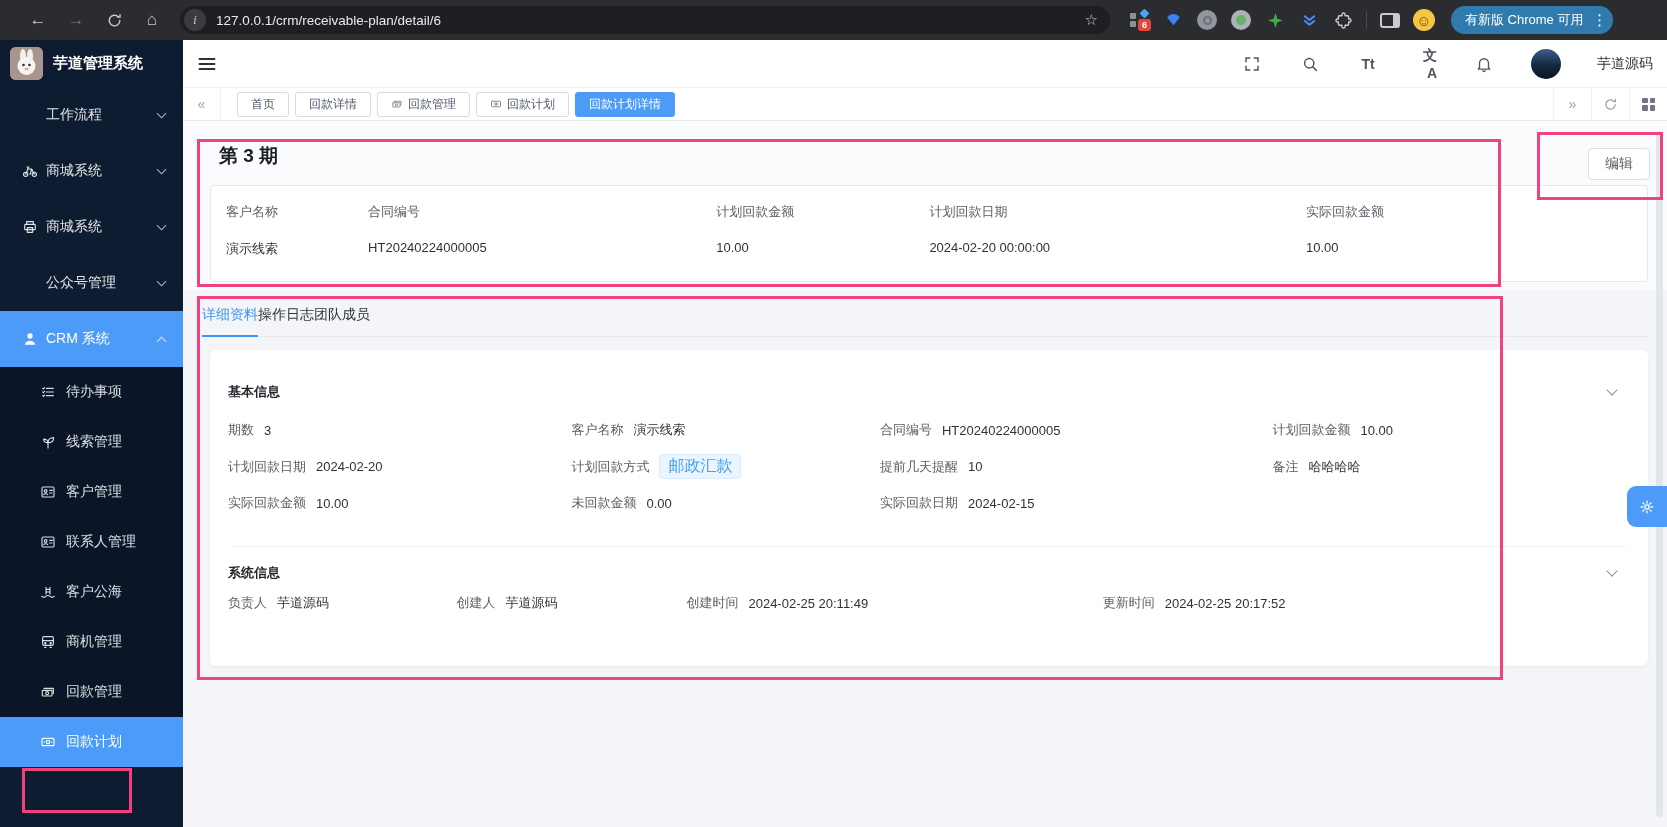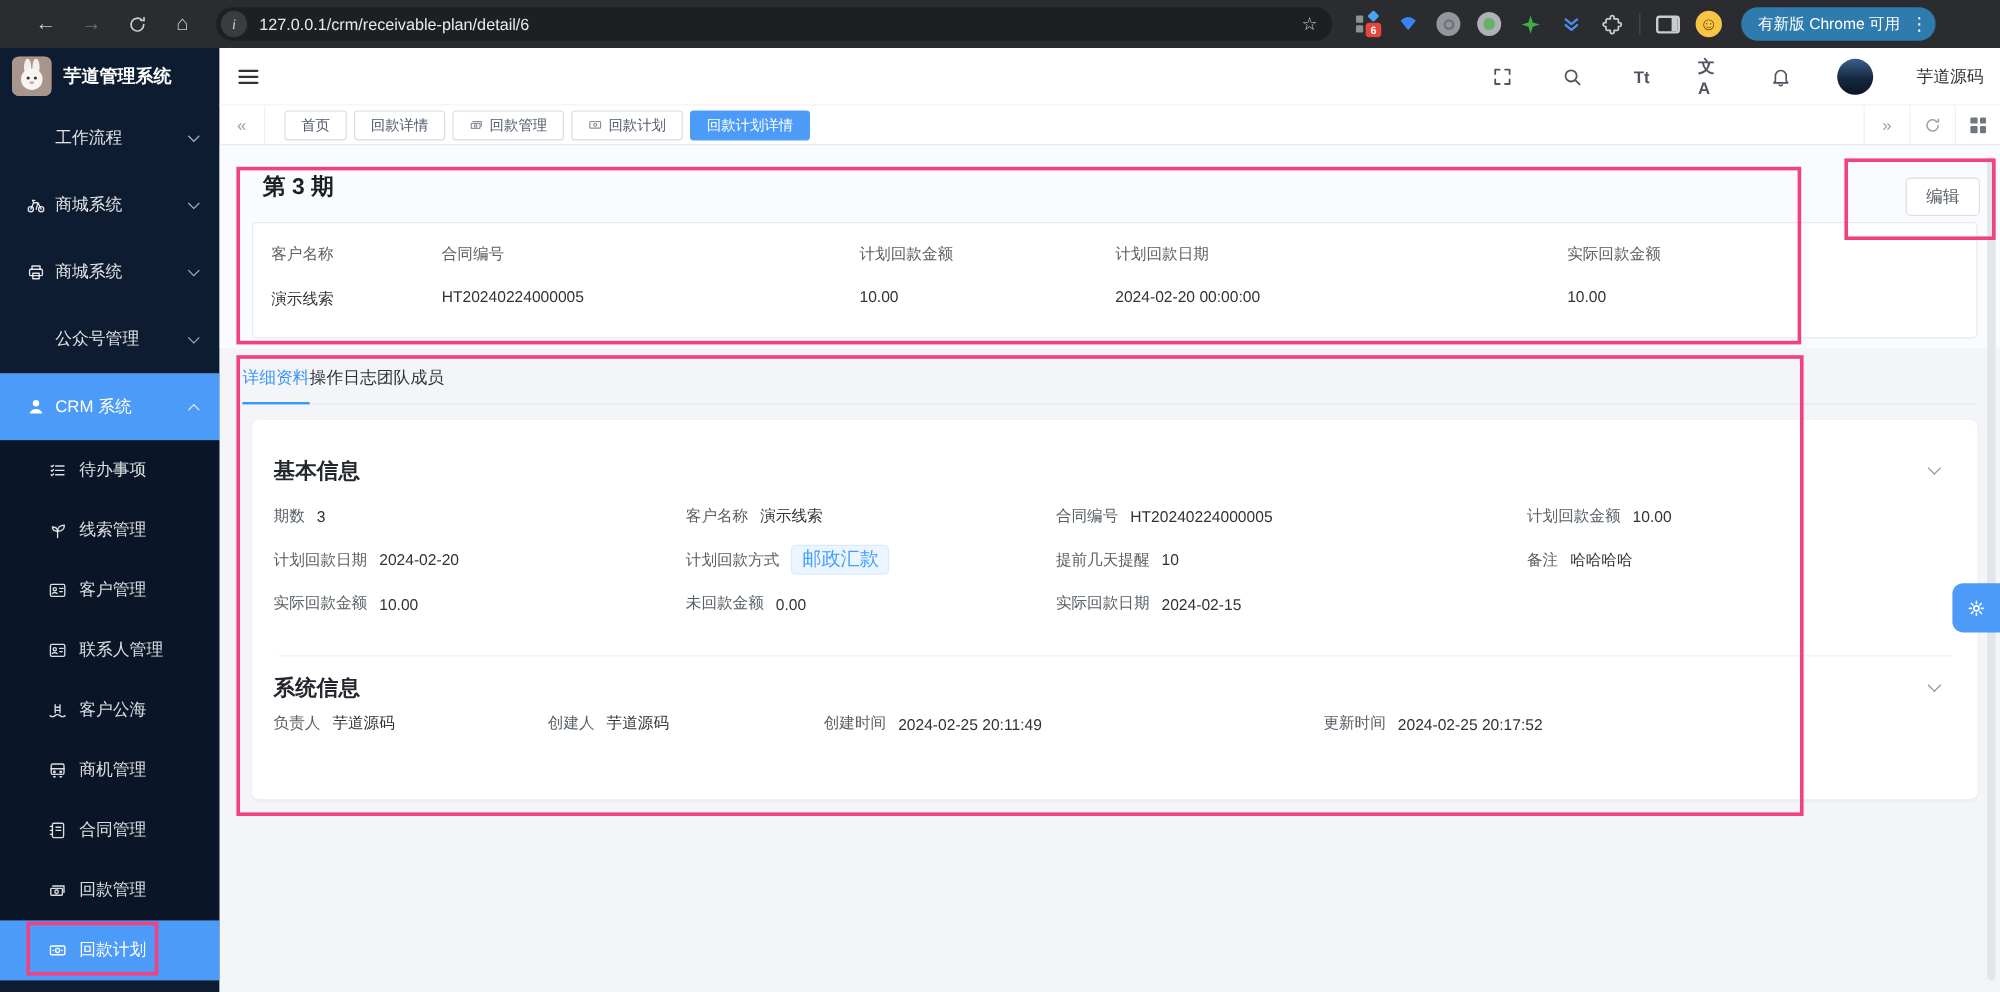--- a/index.html
+++ b/index.html
@@ -51,21 +51,21 @@
   .submenu { background:#0a1628; }
   .menu-sub { height:50px; display:flex; align-items:center; padding-left:40px; gap:10px; cursor:pointer; color:rgba(255,255,255,.85); }
   .menu-sub.active { background:#4c9bf8; color:#fff; }
   .menu-sub .mi-icon { margin-right:0; }
 
   
   .main { flex:1; position:relative; min-width:0; }
   .app-header { height:48px; background:#fff; border-bottom:1px solid #f0f1f3; display:flex; align-items:center; padding:0 14px; }
   .hamburger { width:22px; height:22px; color:#303133; display:flex; align-items:center; }
   .hamburger svg { width:20px; height:20px; }
-  .hd-right { margin-left:auto; display:flex; align-items:center; gap:36px; color:#4e5460; }
+  .hd-right { margin-left:auto; display:flex; align-items:center; gap:36px; color:#4e5460;text-align:right; }
   .hd-ic { width:22px; height:22px; display:flex; align-items:center; justify-content:center; }
   .hd-ic svg { width:18px; height:18px; }
   .txt-ic { font-size:14px; font-weight:bold; letter-spacing:0; }
   .avatar { width:30px; height:30px; border-radius:50%; background:linear-gradient(180deg,#3a5f8a 0%, #16283f 55%, #0b1624 100%); }
   .hd-name { font-size:14px; color:#303133; }
 
   
   .tab-bar { height:33px; background:#fff; border-bottom:1px solid #e7e9ec; box-shadow:0 1px 3px rgba(0,0,0,.04); display:flex; align-items:stretch; }
   .tb-btn { width:38px; display:flex; align-items:center; justify-content:center; color:#98a1ad; font-size:14px; border-right:1px solid #eef0f2; }
   .tb-right .tb-btn { border-right:none; border-left:1px solid #eef0f2; }
@@ -89,21 +89,21 @@
   .s-col { display:flex; flex-direction:column; }
   .s-label { font-size:13px; color:#596066; }
   .s-value { font-size:13px; color:#2f3338; margin-top:19px; }
 
   .page-tabs { position:absolute; top:169px; left:0; right:0; height:60px; }
   .pt-wrap { position:absolute; top:16px; left:19px; right:19px; border-bottom:1px solid #e6e8ec; display:flex; }
   .pt { font-size:14px; color:#2f3338; padding-bottom:11px; cursor:pointer; }
   .pt.active { color:#3d96f7; border-bottom:2px solid #3d96f7; margin-bottom:-1px; }
 
   .detail-card { position:absolute; top:229px; left:27px; right:19px; height:316px; background:#fff; border-radius:6px; box-shadow:0 1px 3px rgba(0,0,0,.05); padding:32px 18px 0; }
-  .sec-head { display:flex; align-items:center; font-size:18px; font-weight:bold; color:#23272d; height:20px; }
+  .sec-head { display:flex; align-items:center; font-size:13px; font-weight:bold; color:#23272d; height:20px; }
   .sec-caret { width:8px; height:8px; border-right:1.6px solid #8a9099; border-bottom:1.6px solid #8a9099; transform:rotate(45deg); margin-left:auto; margin-right:14px; margin-top:-4px; cursor:pointer; }
   .fields { display:grid; grid-template-columns:24.5% 22% 28% 25.5%; row-gap:13px; margin-top:17px; }
   .fields.sys { grid-template-columns:16.3% 16.4% 29.7% 37.6%; margin-top:9px; }
   .field { display:flex; align-items:center; gap:10px; font-size:13px; min-height:22px; }
   .f-label { color:#596066; }
   .f-value { color:#2f3338; }
   .tag { background:#ecf5ff; border:1px solid #d9ecff; color:#409eff; font-size:16px; padding:1px 8px; border-radius:4px; }
   .divider { border-top:1px solid #edeff3; margin:32px 4px 0 4px; }
   .sec-head.second { margin-top:16px; }
 
@@ -310,29 +310,20 @@
                 <circle cx="8" cy="14" r="1"></circle>
                 <circle cx="16" cy="14" r="1"></circle>
                 <path d="M7 20h2M15 20h2"></path>
               </svg>
           </span>
           <span>商机管理</span>
         </div>
         <div class="menu-sub">
           <span class="mi-icon">
             <svg viewBox="0 0 24 24" fill="none" stroke="currentColor" stroke-width="1.7" stroke-linecap="round" stroke-linejoin="round">
-                <rect x="5.5" y="3" width="14" height="18" rx="2"></rect>
-                <path d="M5.5 7H3M5.5 12H3M5.5 17H3M10 8h6M10 12h6"></path>
-              </svg>
-          </span>
-          <span>合同管理</span>
-        </div>
-        <div class="menu-sub">
-          <span class="mi-icon">
-            <svg viewBox="0 0 24 24" fill="none" stroke="currentColor" stroke-width="1.7" stroke-linecap="round" stroke-linejoin="round">
                 <path d="M6 6.5h14v8"></path>
                 <rect x="3.5" y="9.5" width="14.5" height="8.5" rx="1"></rect>
                 <circle cx="10.7" cy="13.7" r="2.2"></circle>
               </svg>
           </span>
           <span>回款管理</span>
         </div>
         <div class="menu-sub active">
           <span class="mi-icon">
             <svg viewBox="0 0 24 24" fill="none" stroke="currentColor" stroke-width="1.7" stroke-linecap="round" stroke-linejoin="round">

